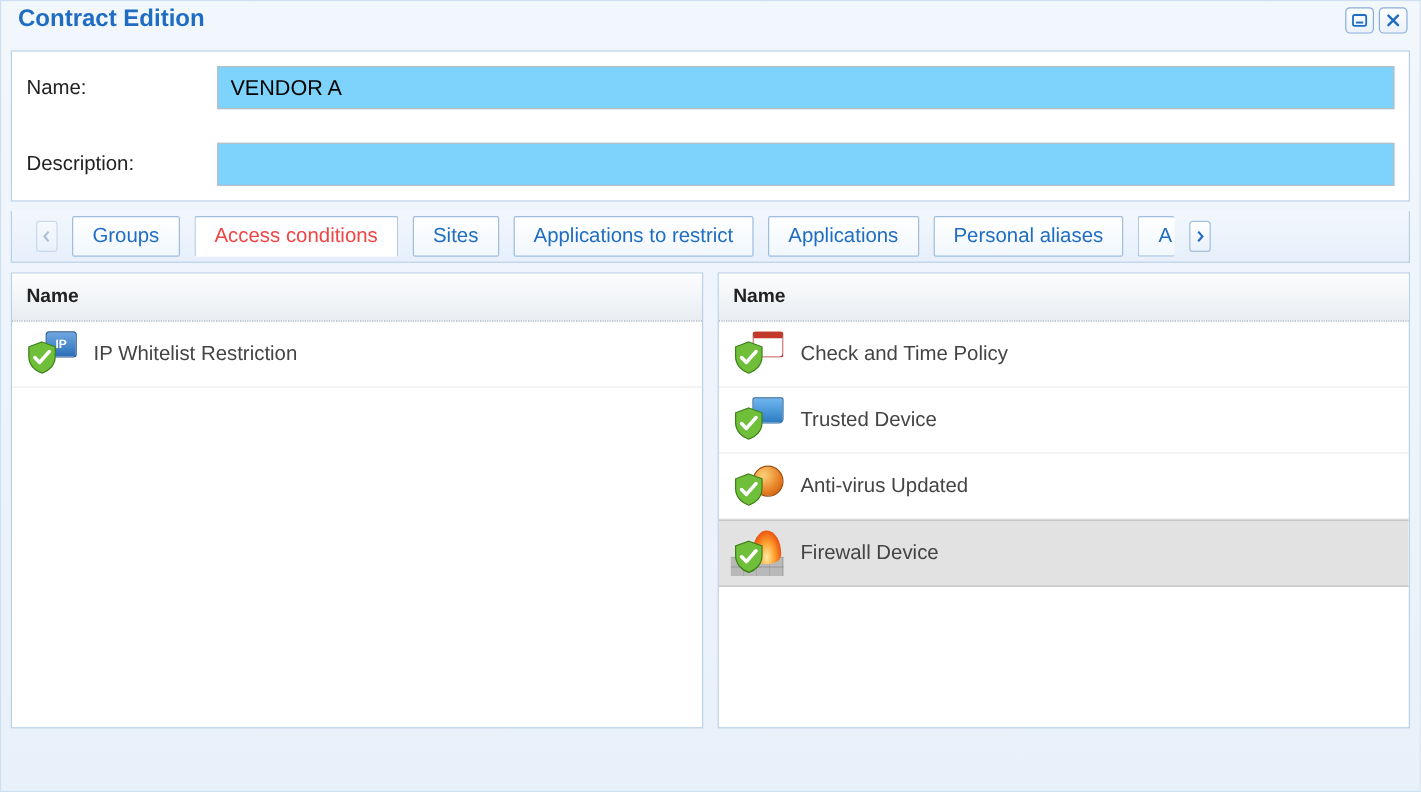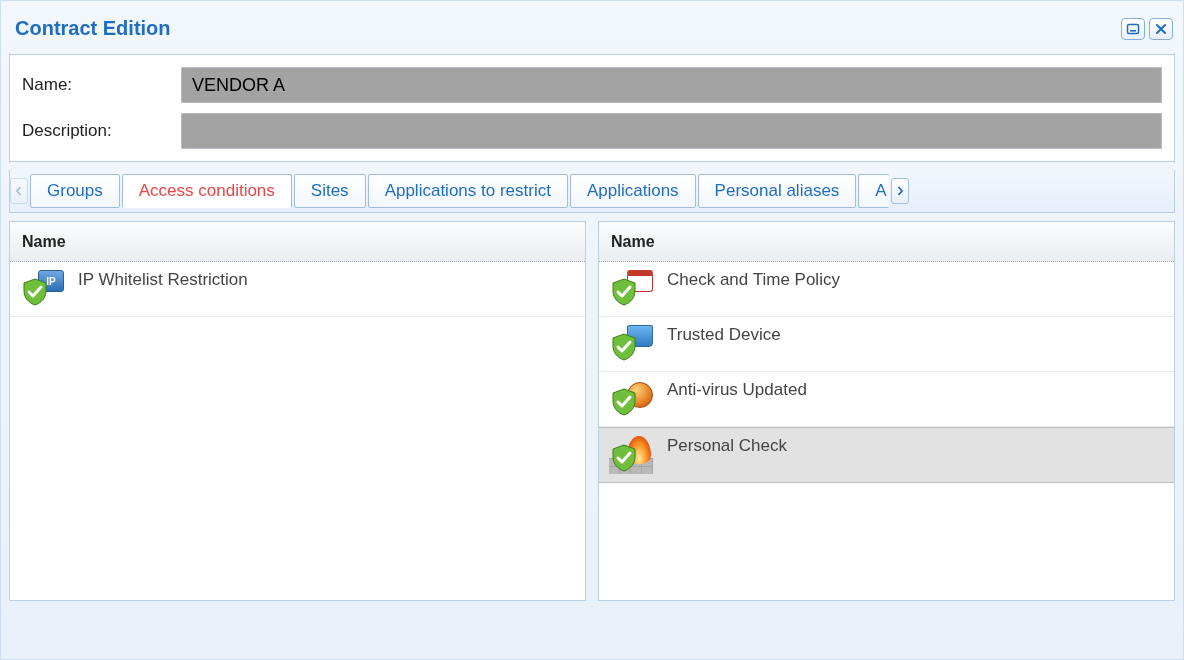--- a/index.html
+++ b/index.html
@@ -15,21 +15,21 @@
     height: 660px;
     background: linear-gradient(#f2f7fc, #e8f0fa);
     border: 1px solid #cddff0;
     position: relative;
     overflow: hidden;
   }
   .titlebar {
     display: flex;
     align-items: center;
     justify-content: space-between;
-    padding: 16px 10px 6px 14px;
+    padding: 4px 10px 6px 14px;
   }
   .titlebar-title {
     color: #1f6dc2;
     font-weight: bold;
     font-size: 20px;
   }
   .titlebar-controls {
     display: flex;
     gap: 4px;
   }
@@ -46,51 +46,51 @@
   }
   .winbtn svg { display:block; }
 
   .form-panel {
     margin: 8px;
     background: #fff;
     border: 1px solid #b8cfe6;
     padding: 12px 12px 12px 6px;
     display: flex;
     flex-direction: column;
-    gap: 10px;
+    gap: 28px;
   }
   .form-row {
     display: flex;
     align-items: center;
   }
   .form-label {
     width: 165px;
     padding-left: 6px;
     color: #222;
     font-size: 17px;
   }
   .form-input {
     flex: 1;
     height: 36px;
     padding: 4px 10px;
     border: 1px solid #b7bec6;
-    background: #a3a3a3;
+    background: #7dd3fc;
     font-size: 18px;
     font-family: inherit;
   }
 
   .tabbar {
     margin: 0 8px;
     background: linear-gradient(#f2f7fc,#e6effb);
     border: 1px solid #b8cfe6;
     border-top: none;
     display: flex;
     align-items: center;
-    padding: 4px 0;
-    gap: 2px;
+    padding: 4px 20px;
+    gap: 12px;
     overflow: hidden;
   }
   .tab-scroll-btn {
     width: 18px;
     height: 26px;
     border: 1px solid #a5c1de;
     border-radius: 3px;
     background: linear-gradient(#ffffff,#e8f0fa);
     display: flex;
     align-items: center;
@@ -145,21 +145,21 @@
     background: linear-gradient(#fbfcfd,#e9edf1);
     border-bottom: 1px dotted #9aa5b0;
     border-top: 1px solid #fff;
   }
   .list {
     flex: 1;
     overflow: auto;
   }
   .list-item {
     display: flex;
-    align-items: flex-start;
+    align-items: center;
     gap: 14px;
     padding: 8px 10px;
     border-bottom: 1px solid #ececec;
     color: #444;
     font-size: 17px;
     cursor: pointer;
   }
   .list-item.selected {
     background: #e2e2e2;
     border-top: 1px solid #bfbfbf;
@@ -339,21 +339,21 @@
 
         <div class="list-item selected">
           <div class="icon-wrap">
             <div class="fire-wall"></div>
             <div class="badge-box fire-badge"></div>
             <svg class="shield" viewBox="0 0 26 28">
               <path d="M13 1 L24 5 V13 C24 20 19 25 13 27 C7 25 2 20 2 13 V5 Z" fill="#6fbf3a" stroke="#3d7f17" stroke-width="1"></path>
               <path d="M7 14 L11 18 L19 9" fill="none" stroke="#fff" stroke-width="3" stroke-linecap="round" stroke-linejoin="round"></path>
             </svg>
           </div>
-          <span>Personal Check</span>
+          <span>Firewall Device</span>
         </div>
 
       </div>
     </div>
 
   </div>
 
 </div>
 
 </body></html>

